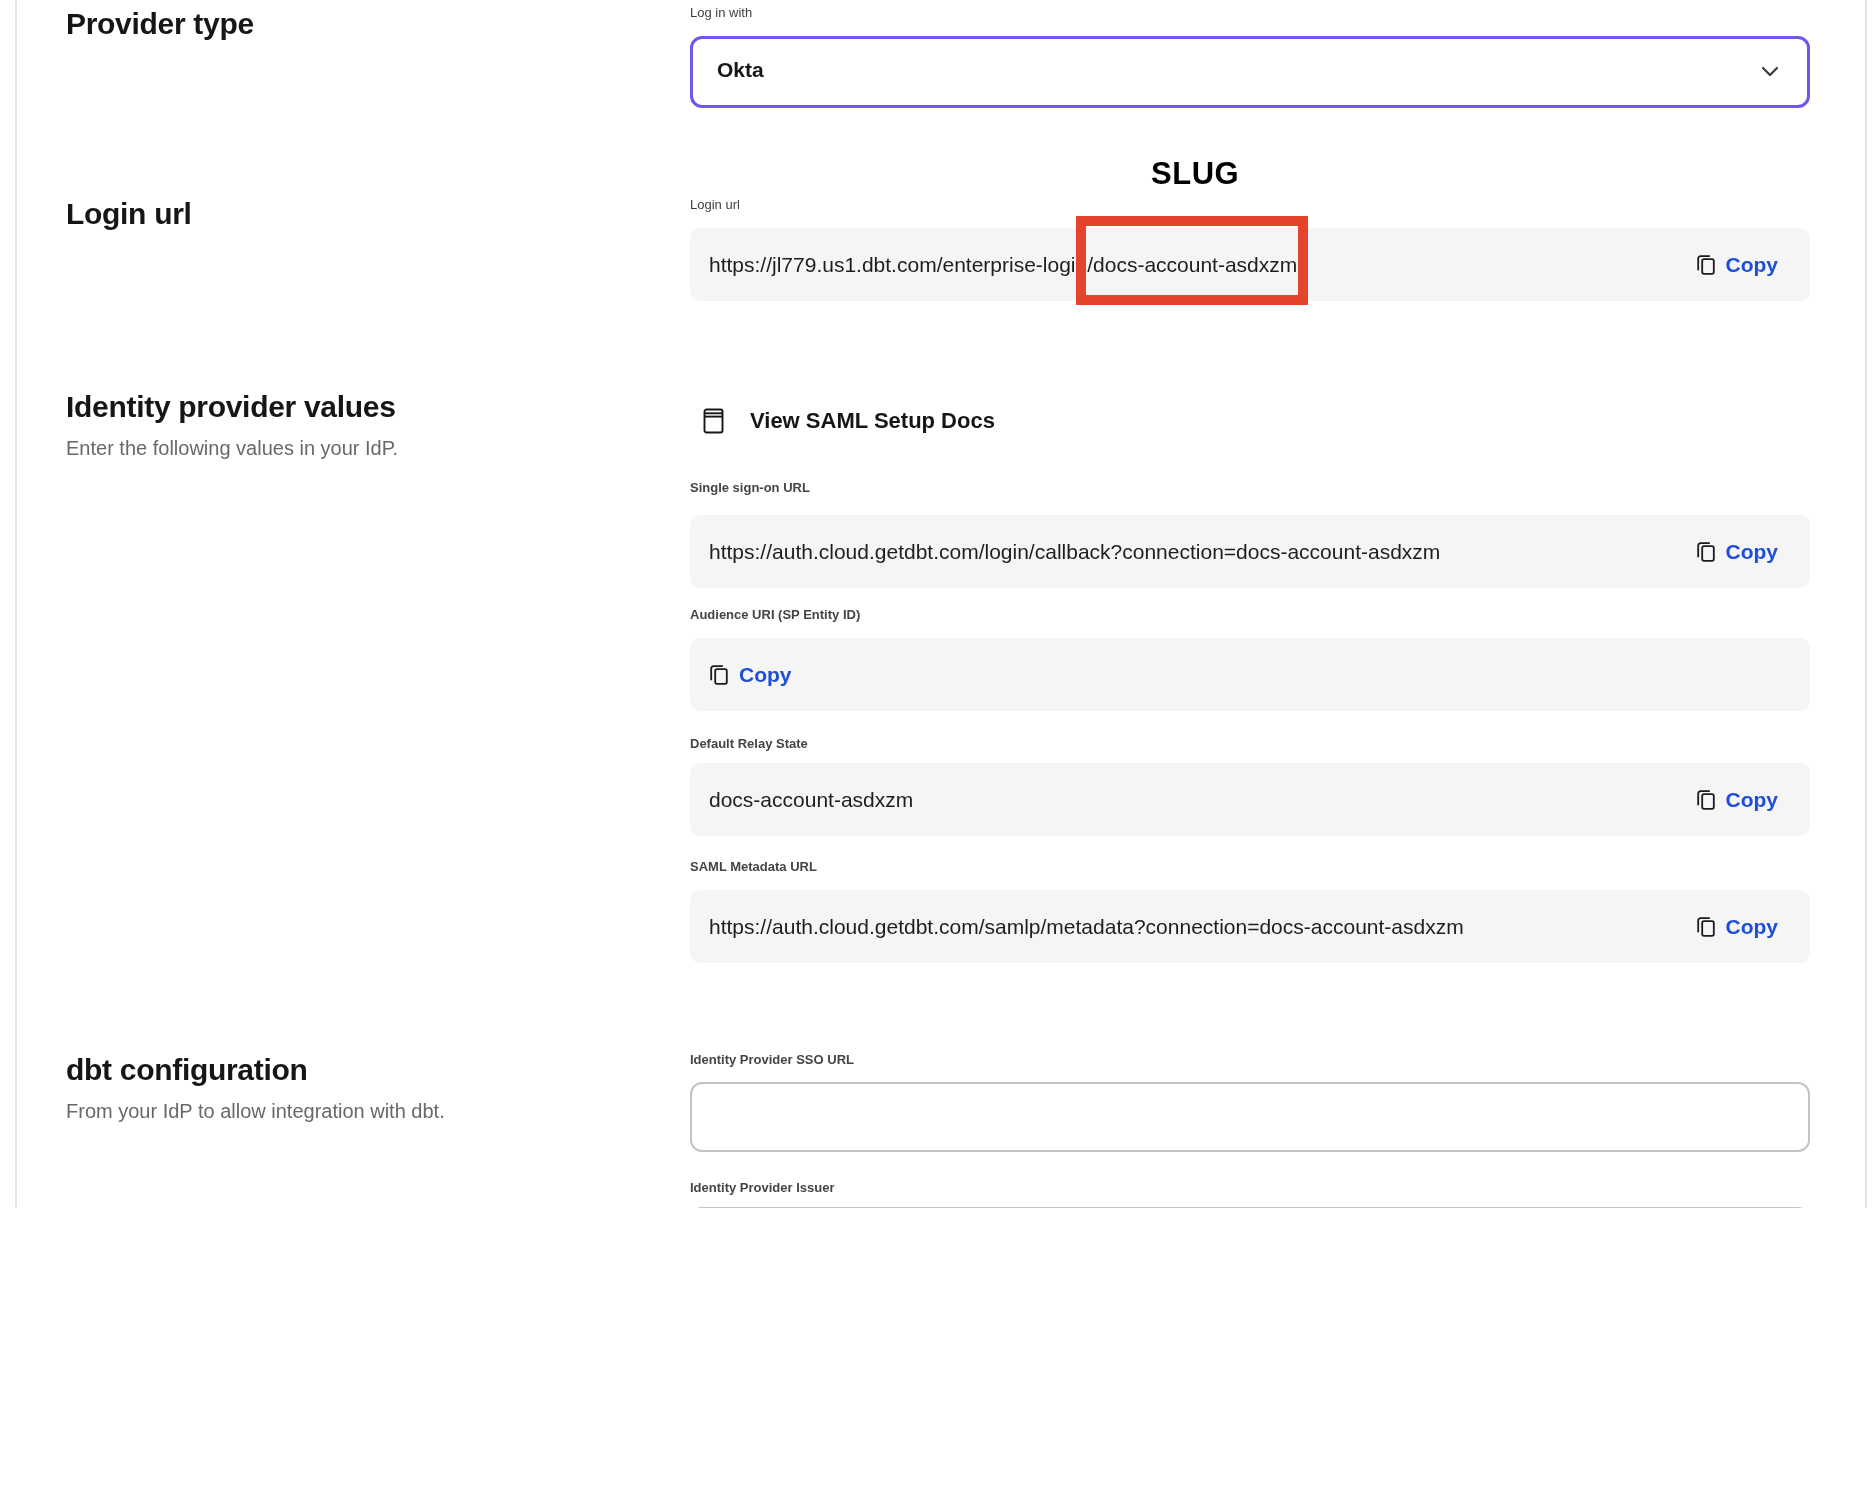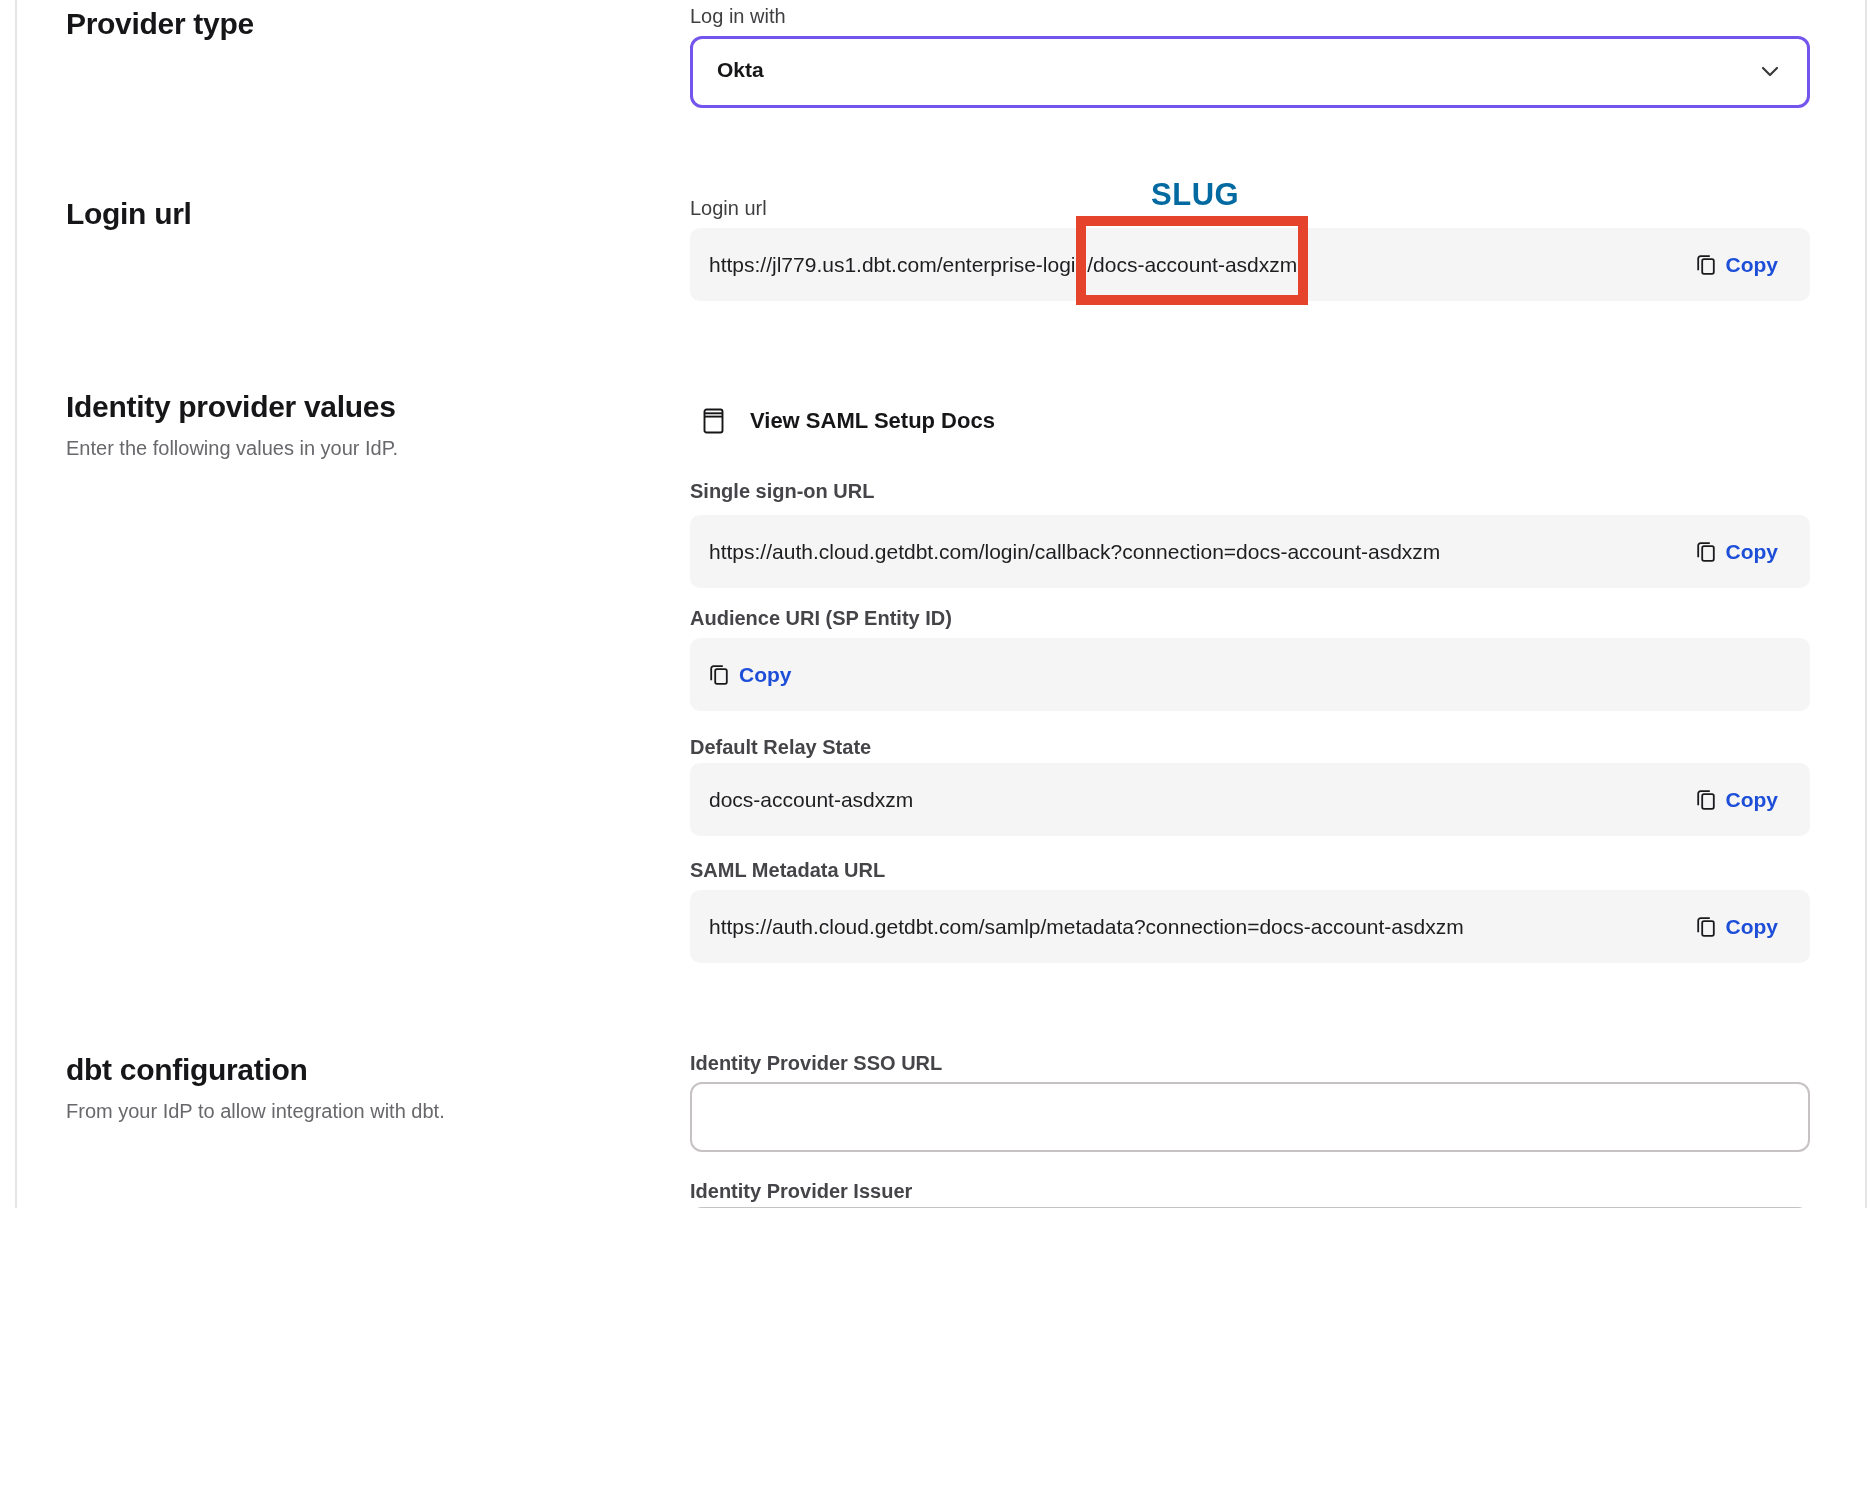--- a/index.html
+++ b/index.html
@@ -10,21 +10,21 @@
   }
   .edge { position:absolute; top:0; bottom:0; width:2px; background:#E5E5E7; }
   .edge-left  { left:15px; }
   .edge-right { left:1865px; }
 
   
   .lh   { position:absolute; left:66px; font-size:30px; font-weight:bold; color:#161618; letter-spacing:-0.3px; }
   .lsub { position:absolute; left:66px; font-size:20px; font-weight:400; color:#68686C; }
 
   
-  .flabel { position:absolute; left:690px; font-size:20px; color:#3F3F42; font-weight:400; }
+  .flabel { position:absolute; left:690px; font-size:13px; color:#3F3F42; font-weight:400; }
   .flabel.strong { font-weight:bold; color:#454549; }
 
   
   .dropdown {
     position:absolute; left:690px; top:36px; width:1120px; height:72px;
     background:#fff; border:3px solid #7354EC; border-radius:12px;
     display:flex; align-items:center; justify-content:space-between;
     padding:0 28px 4px 24px; font-size:21px; font-weight:bold; color:#161618;
     cursor:pointer;
   }
@@ -43,21 +43,21 @@
   .copybtn svg { display:block; }
 
   
   .slug { position:relative; display:inline-block; }
   .slug-outline {
     position:absolute; left:-17px; right:-11px; top:-37px; bottom:-28px;
     border:10px solid #E6432D; z-index:2;
   }
   .slug-caption {
     position:absolute; left:50%; transform:translateX(-50%); top:-97px;
-    font-size:31px; font-weight:bold; color:#0369a1; letter-spacing:0.5px; white-space:nowrap;margin-top:21px;
+    font-size:31px; font-weight:bold; color:#000000; letter-spacing:0.5px; white-space:nowrap;
   }
 
   
   .docs-link {
     position:absolute; left:703px; top:408px; display:flex; align-items:center; gap:26px;
     font-size:22px; font-weight:bold; color:#161618; text-decoration:none; cursor:pointer;
   }
   .docs-link svg { display:block; }
 
   

